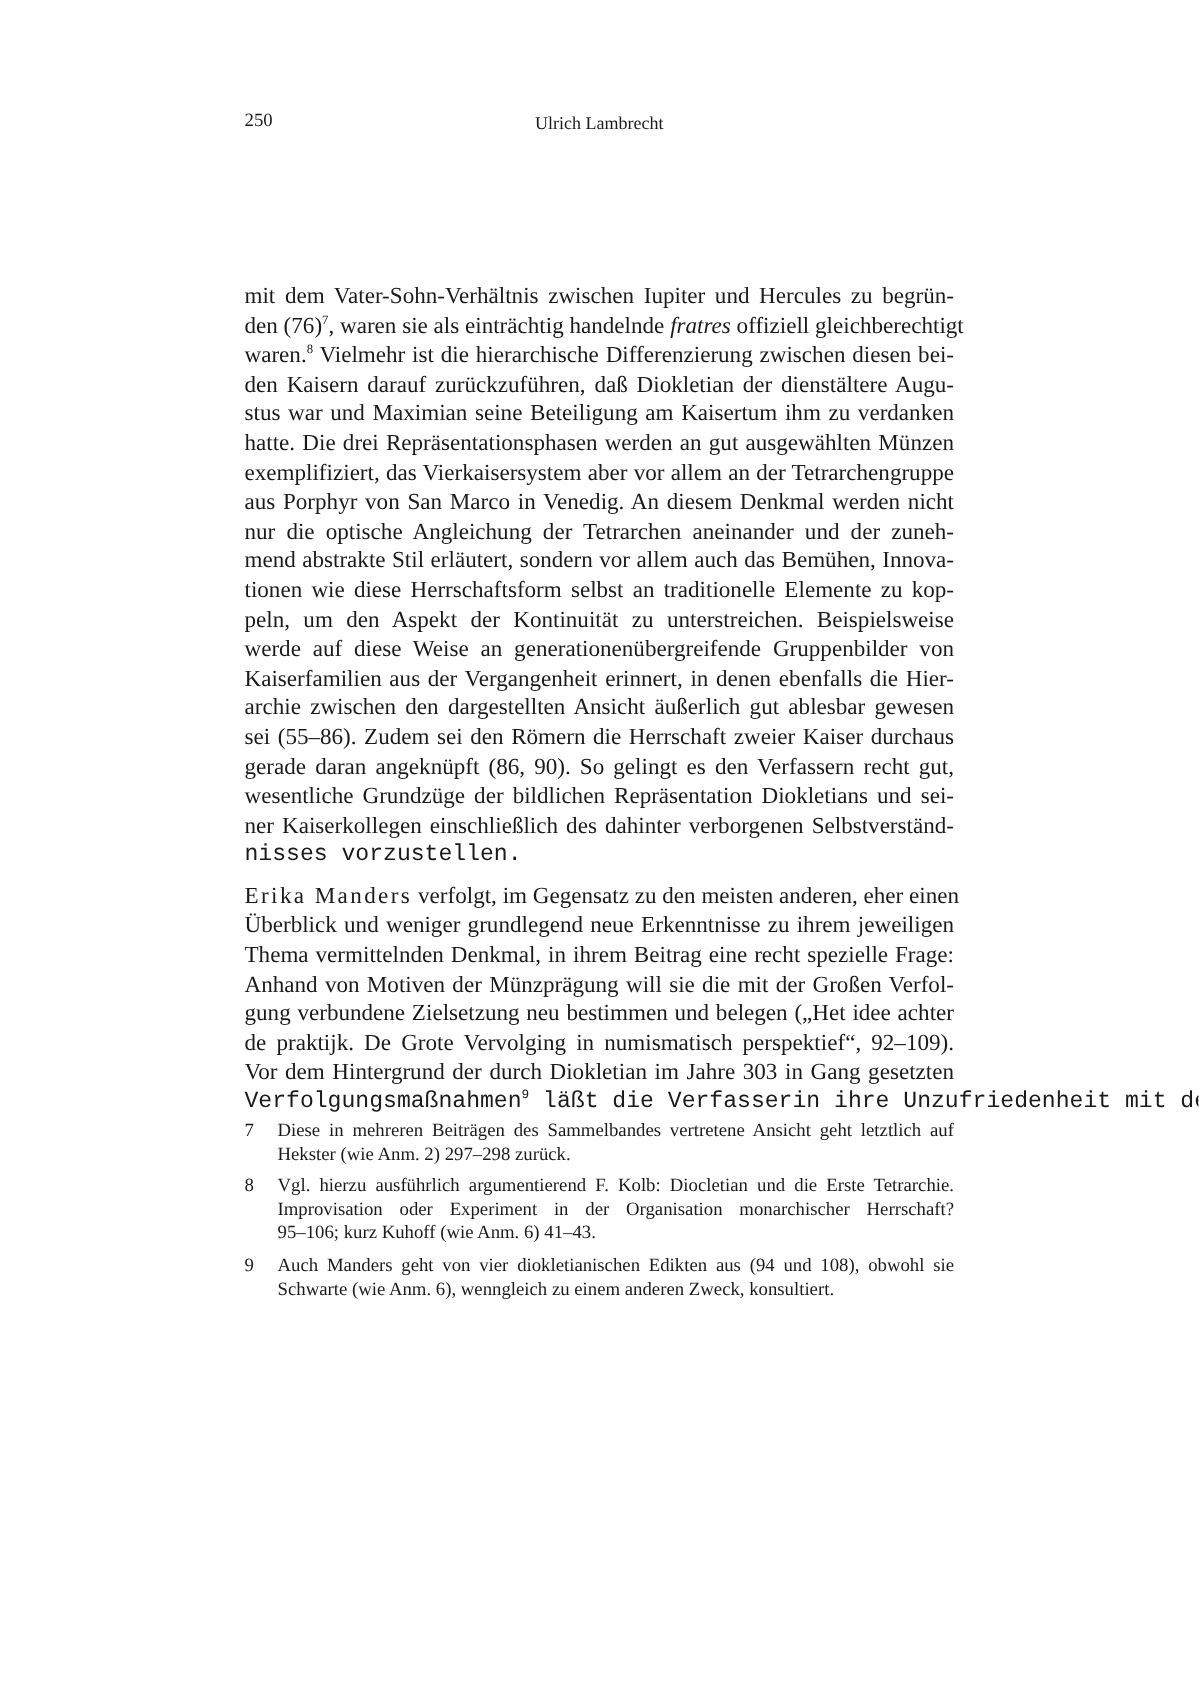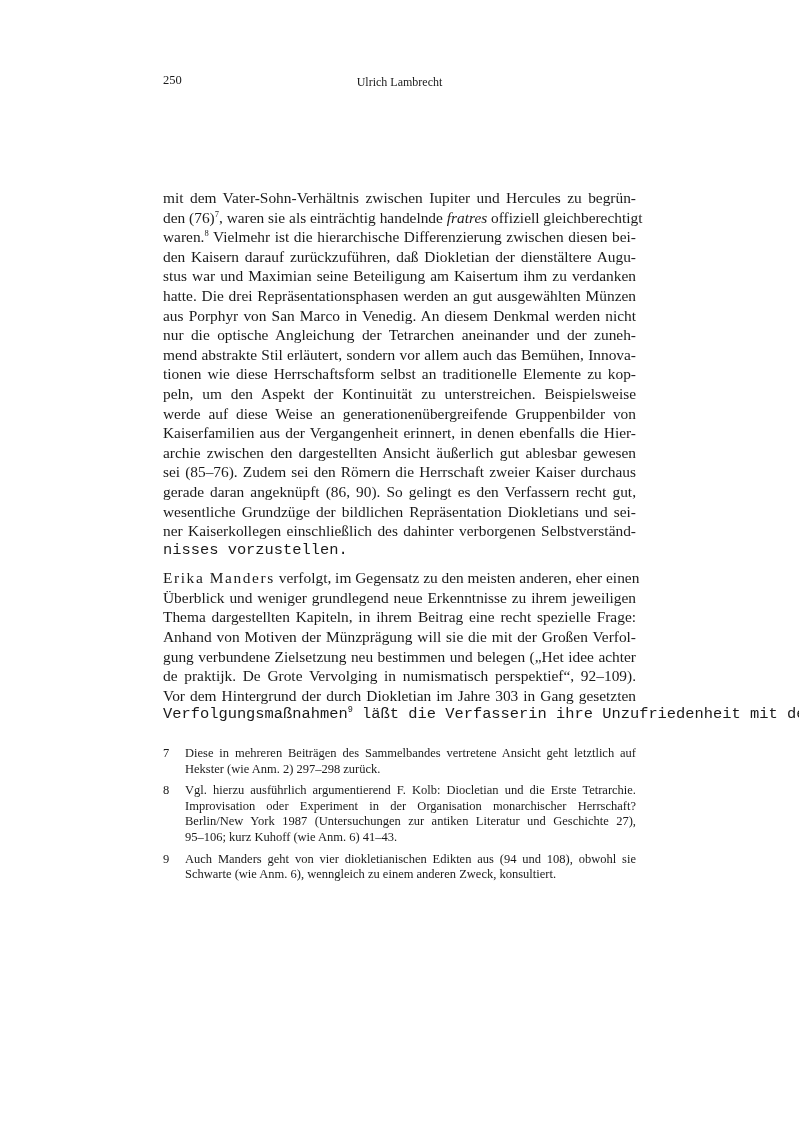--- a/index.html
+++ b/index.html
@@ -33,39 +33,40 @@
 </div>
 
 <div class="body" id="body">
     <div>
       <span class="line"><span>mit dem Vater-Sohn-Verhältnis zwischen Iupiter und Hercules zu begrün-</span></span>
       <span class="line"><span>den (76)</span><sup>7</sup><span>, waren sie als einträchtig handelnde </span><i>fratres</i><span> offiziell gleichberechtigt</span></span>
       <span class="line"><span>waren.</span><sup>8</sup><span> Vielmehr ist die hierarchische Differenzierung zwischen diesen bei-</span></span>
       <span class="line"><span>den Kaisern darauf zurückzuführen, daß Diokletian der dienstältere Augu-</span></span>
       <span class="line"><span>stus war und Maximian seine Beteiligung am Kaisertum ihm zu verdanken</span></span>
       <span class="line"><span>hatte. Die drei Repräsentationsphasen werden an gut ausgewählten Münzen</span></span>
+      <span class="line"><span>exemplifiziert, das Vierkaisersystem aber vor allem an der Tetrarchengruppe</span></span>
       <span class="line"><span>aus Porphyr von San Marco in Venedig. An diesem Denkmal werden nicht</span></span>
       <span class="line"><span>nur die optische Angleichung der Tetrarchen aneinander und der zuneh-</span></span>
       <span class="line"><span>mend abstrakte Stil erläutert, sondern vor allem auch das Bemühen, Innova-</span></span>
       <span class="line"><span>tionen wie diese Herrschaftsform selbst an traditionelle Elemente zu kop-</span></span>
       <span class="line"><span>peln, um den Aspekt der Kontinuität zu unterstreichen. Beispielsweise</span></span>
       <span class="line"><span>werde auf diese Weise an generationenübergreifende Gruppenbilder von</span></span>
       <span class="line"><span>Kaiserfamilien aus der Vergangenheit erinnert, in denen ebenfalls die Hier-</span></span>
       <span class="line"><span>archie zwischen den dargestellten Ansicht äußerlich gut ablesbar gewesen</span></span>
-      <span class="line"><span>sei (85–76). Zudem sei den Römern die Herrschaft zweier Kaiser durchaus</span></span>
+      <span class="line"><span>sei (55–86). Zudem sei den Römern die Herrschaft zweier Kaiser durchaus</span></span>
       <span class="line"><span>gerade daran angeknüpft (86, 90). So gelingt es den Verfassern recht gut,</span></span>
       <span class="line"><span>wesentliche Grundzüge der bildlichen Repräsentation Diokletians und sei-</span></span>
       <span class="line"><span>ner Kaiserkollegen einschließlich des dahinter verborgenen Selbstverständ-</span></span>
       <span class="line last"><span>nisses vorzustellen.</span></span>
     </div>
     <div class="para-gap"></div>
     <div>
       <span class="line"><span class="spaced">Erika Manders</span><span> verfolgt, im Gegensatz zu den meisten anderen, eher einen</span></span>
       <span class="line"><span>Überblick und weniger grundlegend neue Erkenntnisse zu ihrem jeweiligen</span></span>
-      <span class="line"><span>Thema dargestellten Kapiteln, in ihrem Beitrag eine recht spezielle Frage:</span></span>
+      <span class="line"><span>Thema vermittelnden Denkmal, in ihrem Beitrag eine recht spezielle Frage:</span></span>
       <span class="line"><span>Anhand von Motiven der Münzprägung will sie die mit der Großen Verfol-</span></span>
       <span class="line"><span>gung verbundene Zielsetzung neu bestimmen und belegen („Het idee achter</span></span>
       <span class="line"><span>de praktijk. De Grote Vervolging in numismatisch perspektief“, 92–109).</span></span>
       <span class="line"><span>Vor dem Hintergrund der durch Diokletian im Jahre 303 in Gang gesetzten</span></span>
       <span class="line last"><span>Verfolgungsmaßnahmen</span><sup>9</sup><span> läßt die Verfasserin ihre Unzufriedenheit mit dem</span></span>
     </div>
   </div>
 
 <div class="footnotes" id="footnotes">
     <div class="fn">
@@ -73,21 +74,20 @@
       <div class="fn-text">
         <span class="fn-line">Diese in mehreren Beiträgen des Sammelbandes vertretene Ansicht geht letztlich auf</span>
         <span class="fn-line last">Hekster (wie Anm. 2) 297–298 zurück.</span>
       </div>
     </div>
     <div class="fn">
       <span class="fn-num">8</span>
       <div class="fn-text">
         <span class="fn-line">Vgl. hierzu ausführlich argumentierend F. Kolb: Diocletian und die Erste Tetrarchie.</span>
         <span class="fn-line">Improvisation oder Experiment in der Organisation monarchischer Herrschaft?</span>
-        <span class="fn-line">Berlin/New York 1987 (Untersuchungen zur antiken Literatur und Geschichte 27),</span>
         <span class="fn-line last">95–106; kurz Kuhoff (wie Anm. 6) 41–43.</span>
       </div>
     </div>
     <div class="fn">
       <span class="fn-num">9</span>
       <div class="fn-text">
         <span class="fn-line">Auch Manders geht von vier diokletianischen Edikten aus (94 und 108), obwohl sie</span>
         <span class="fn-line last">Schwarte (wie Anm. 6), wenngleich zu einem anderen Zweck, konsultiert.</span>
       </div>
     </div>

